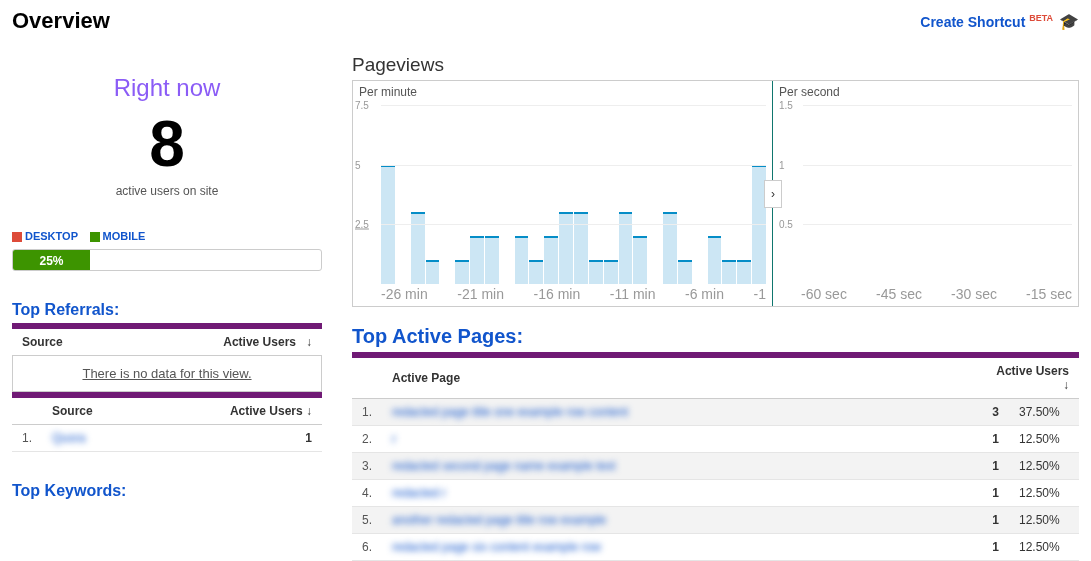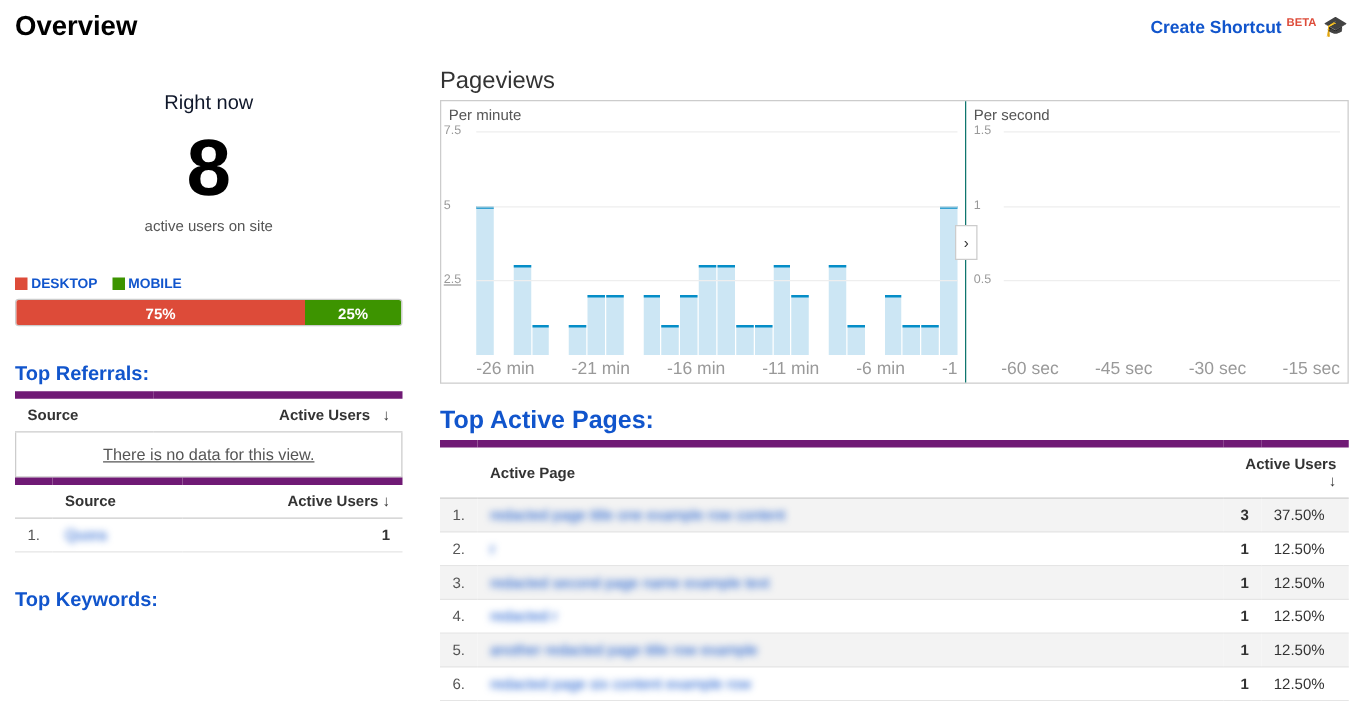--- a/index.html
+++ b/index.html
@@ -10,21 +10,21 @@
 .shortcut { display: flex; align-items: center; gap: 6px; }
 .shortcut-link { color: #1155cc; font-size: 14px; font-weight: bold; text-decoration: none; }
 .beta { color: #dd4b39; font-size: 9px; font-weight: bold; vertical-align: super; }
 .grad-icon { font-size: 16px; color: #333; }
 
 .main { display: flex; gap: 30px; }
 .left { width: 310px; flex-shrink: 0; }
 .right { flex: 1; }
 
 .rightnow { text-align: center; margin-top: 20px; margin-bottom: 30px; }
-.rightnow-title { font-size: 16px; color: #0f172a; margin-bottom: 10px; }
+.rightnow-title { font-size: 24px; color: #8b5cf6; margin-bottom: 10px; }
 .rightnow-num { font-size: 64px; font-weight: bold; color: #000; line-height: 1; }
 .rightnow-sub { font-size: 12px; color: #555; margin-top: 8px; }
 
 .legend { margin-bottom: 6px; }
 .legend-item { display: inline-block; font-size: 11px; color: #1155cc; font-weight: bold; margin-right: 8px; }
 .legend-sw { display: inline-block; width: 10px; height: 10px; margin-right: 3px; vertical-align: middle; }
 .sw-desktop { background: #dd4b39; }
 .sw-mobile { background: #3d9400; }
 
 .bar { display: flex; height: 22px; border-radius: 3px; overflow: hidden; font-size: 12px; font-weight: bold; color: #fff; line-height: 22px; text-align: center; border: 1px solid #ccc; }
@@ -88,21 +88,20 @@
         <div class="rightnow-title">Right now</div>
         <div class="rightnow-num">8</div>
         <div class="rightnow-sub">active users on site</div>
       </div>
 
       <div class="legend">
         <span class="legend-item"><span class="legend-sw sw-desktop"></span><span>DESKTOP</span></span>
         <span class="legend-item"><span class="legend-sw sw-mobile"></span><span>MOBILE</span></span>
       </div>
       <div class="bar">
-        <div class="bar-desktop" id="bar-desktop" style="width: 75%;">75%</div>
         <div class="bar-mobile" id="bar-mobile" style="width: 25%;">25%</div>
       </div>
 
       <div class="section-title">Top Referrals:</div>
       <table>
         <thead>
             <tr>
           <th>Source</th>
           <th class="th-right"><span>Active Users</span>&nbsp;&nbsp;&nbsp;<span class="sort-arrow">↓</span></th>
         </tr>

